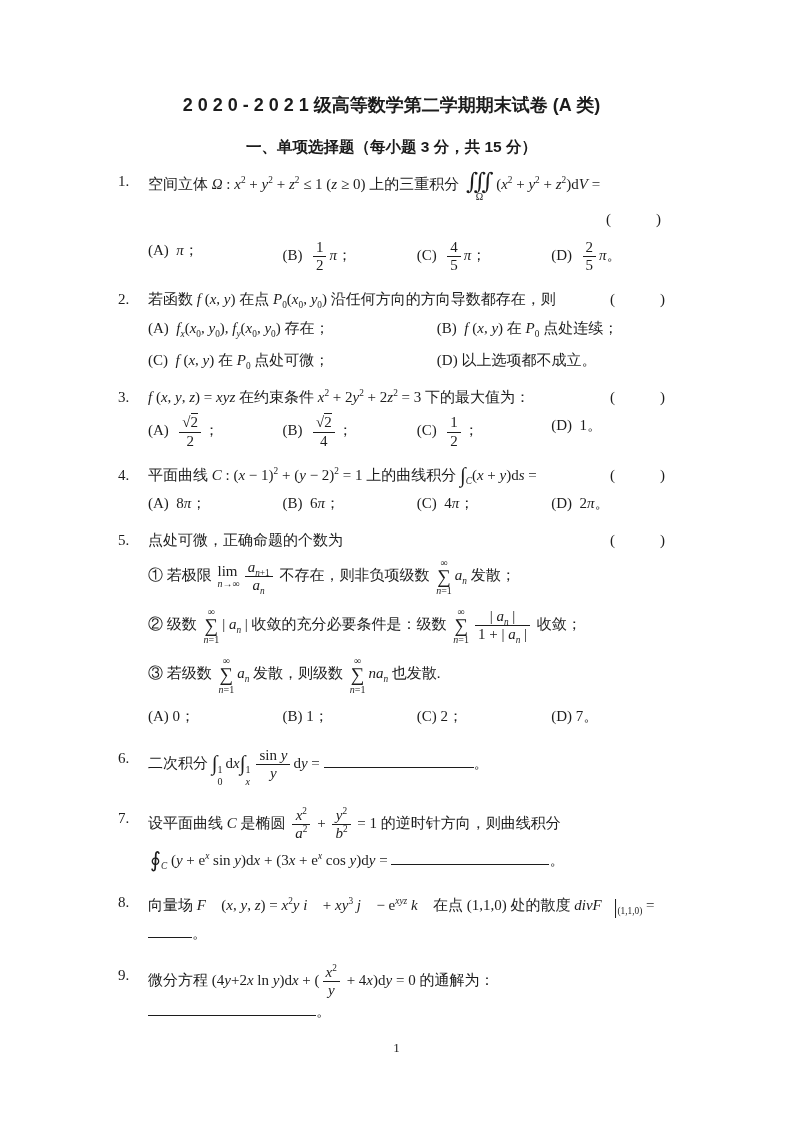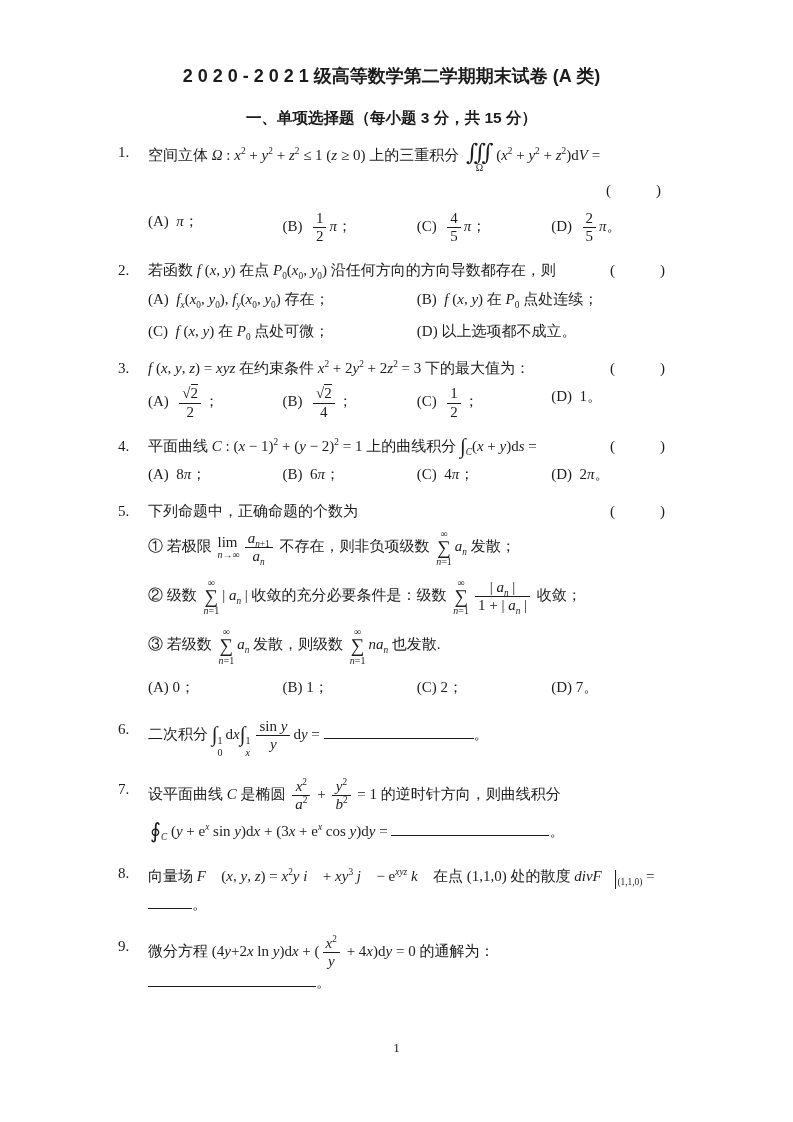--- a/index.html
+++ b/index.html
@@ -3,21 +3,21 @@
 <meta charset="utf-8">
 <style>
   * { margin:0; padding:0; box-sizing:border-box; }
   html,body { background:#ffffff; }
   body {
     width:793px; height:1122px; position:relative; overflow:hidden;
     color:#1c1c1c;
     font-family:"Liberation Serif","DejaVu Serif",serif;
     font-size:15px; line-height:1.5;
   }
-  .page { padding:63px 128px 0 118px; }
+  .page { padding:92px 128px 0 118px; }
 
   .title {
     text-align:center; font-weight:bold; font-size:18px;
     font-family:"Liberation Sans","DejaVu Sans",sans-serif;
     margin-bottom:16px; white-space:nowrap;
   }
   .sec-heading {
     font-weight:bold; font-size:15.5px;
     font-family:"Liberation Sans","DejaVu Sans",sans-serif;
     margin:4px 0 12px 0;
@@ -27,21 +27,21 @@
 
   .qrow { display:flex; align-items:flex-start; margin-bottom:6px; }
   .qnum { width:30px; flex:0 0 30px; }
   .qstem { flex:1 1 auto; }
   .qparen { flex:0 0 auto; margin-left:8px; white-space:nowrap; }
 
   .paren-line { text-align:right; margin:0 4px 8px 0; }
 
   .opts4 { display:flex; padding-left:30px; margin-bottom:14px; }
   .opts4 .opt { flex:0 0 26%; }
-  .opts2 { display:flex; padding-left:30px; margin-bottom:10px; }
+  .opts2 { display:flex; padding-left:30px; margin-bottom:10px;gap:20px; }
   .opts2 .opt-l { flex:0 0 52%; }
   .opts2 .opt-r { flex:1 1 auto; }
   .item-line { padding-left:30px; margin-bottom:10px; }
   .cont-line { padding-left:32px; margin:6px 0 12px 0; }
   .qblock { margin-bottom:14px; }
   .qblock-lg { margin-bottom:20px; }
 
   i { font-style:italic; }
   sup, sub { font-size:0.62em; line-height:0; }
 
@@ -141,21 +141,21 @@
       <span class="opt">(A)&nbsp; 8<i>π</i>；</span>
       <span class="opt">(B)&nbsp; 6<i>π</i>；</span>
       <span class="opt">(C)&nbsp; 4<i>π</i>；</span>
       <span class="opt">(D)&nbsp; 2<i>π</i>。</span>
     </div>
   </div>
 
   <div class="qblock-lg">
     <div class="qrow">
       <span class="qnum">5.</span>
-      <span class="qstem">下列命题中，正确命题的个数为</span>
+      <span class="qstem">点处可微，正确命题的个数为</span>
       <span class="qparen">(　　　)</span>
     </div>
     <div class="item-line">① 若极限 <span class="limstack">
           <span>lim</span>
           <span class="limlo"><i>n</i>→∞</span>
         </span><span class="frac"><span class="num"><i>a</i><sub><i>n</i>+1</sub></span><span class="den"><i>a</i><sub><i>n</i></sub></span></span> 不存在，则非负项级数 <span class="sumstack">
           <span class="sumhi">∞</span>
           <span class="sumsym">∑</span>
           <span class="sumlo"><i>n</i>=1</span>
         </span><i>a</i><sub><i>n</i></sub> 发散；</div>

